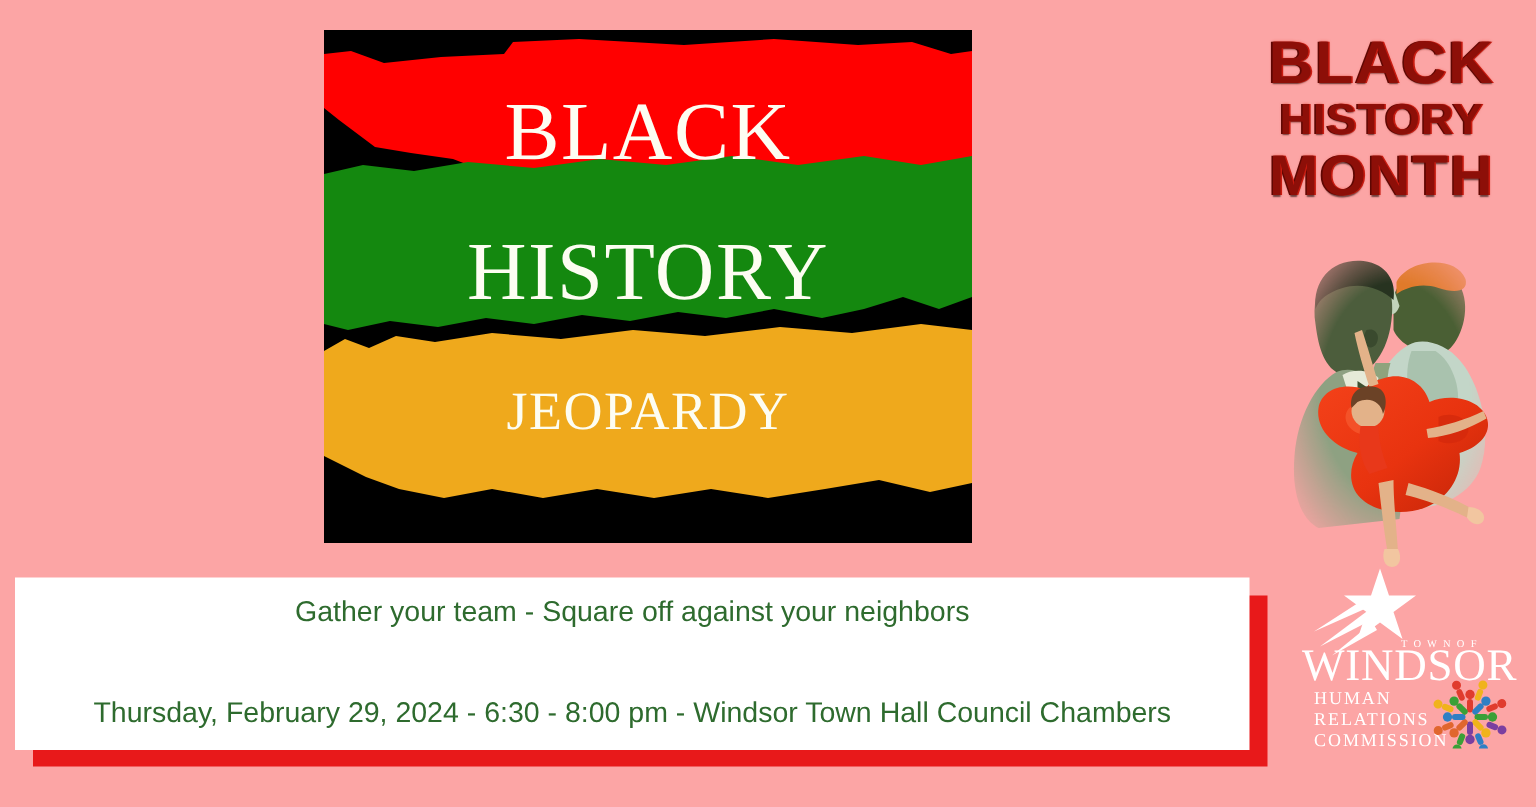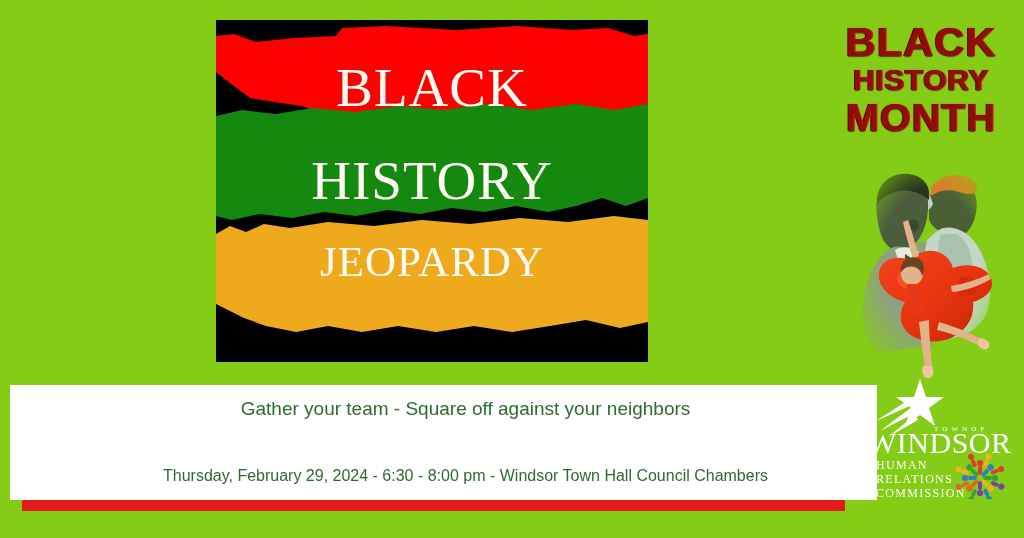--- a/index.html
+++ b/index.html
@@ -8,21 +8,21 @@
     background: #ffffff;
   }
   body {
     font-family: "Liberation Sans", sans-serif;
   }
   #flyer {
     position: relative;
     width: 1024px;
     height: 538px;
     overflow: hidden;
-    background: #84cc16;
+    background: #fca5a5;
   }
 
   
   #poster {
     position: absolute;
     left: 216px;
     top: 20px;
     width: 432px;
     height: 342px;
     background: #000000;
@@ -35,21 +35,21 @@
     width: 100%;
     text-align: center;
     color: #fdfdf2;
     font-family: "Liberation Serif", serif;
     font-weight: 400;
     letter-spacing: 1px;
     white-space: nowrap;
   }
   #poster-line-1 { top: 40px;  font-size: 55px; line-height: 56px; }
   #poster-line-2 { top: 133px; font-size: 55px; line-height: 56px; }
-  #poster-line-3 { top: 214px; font-size: 43px; line-height: 56px; text-align: center; }
+  #poster-line-3 { top: 226px; font-size: 36px; line-height: 56px; text-align: center; }
 
   
   #bhm-wordmark {
     position: absolute;
     left: 828px;
     top: 22px;
     width: 186px;
     text-align: center;
   }
   .bhm-line {
@@ -92,31 +92,30 @@
     position: absolute;
     left: 10px;
     top: 385px;
     width: 823px;
     height: 115px;
     background: #ffffff;
     display: flex;
     flex-direction: column;
     align-items: center;
     justify-content: center;
-    padding-left: 44px;
   }
   .banner-line {
     color: #2e6b2e;
     font-family: "Liberation Sans", sans-serif;
     font-size: 19px;
     line-height: 32px;
     white-space: nowrap;
     text-align: center;
   }
-  #banner-line-3 { font-size: 16px; margin-top: 35px; }
+  #banner-line-3 { font-size: 19px; margin-top: 35px; }
 
   
   #windsor-logo {
     position: absolute;
     left: 862px;
     top: 373px;
     width: 150px;
     height: 126px;
   }
   #windsor-logo svg { display: block; width: 100%; height: 100%; }

